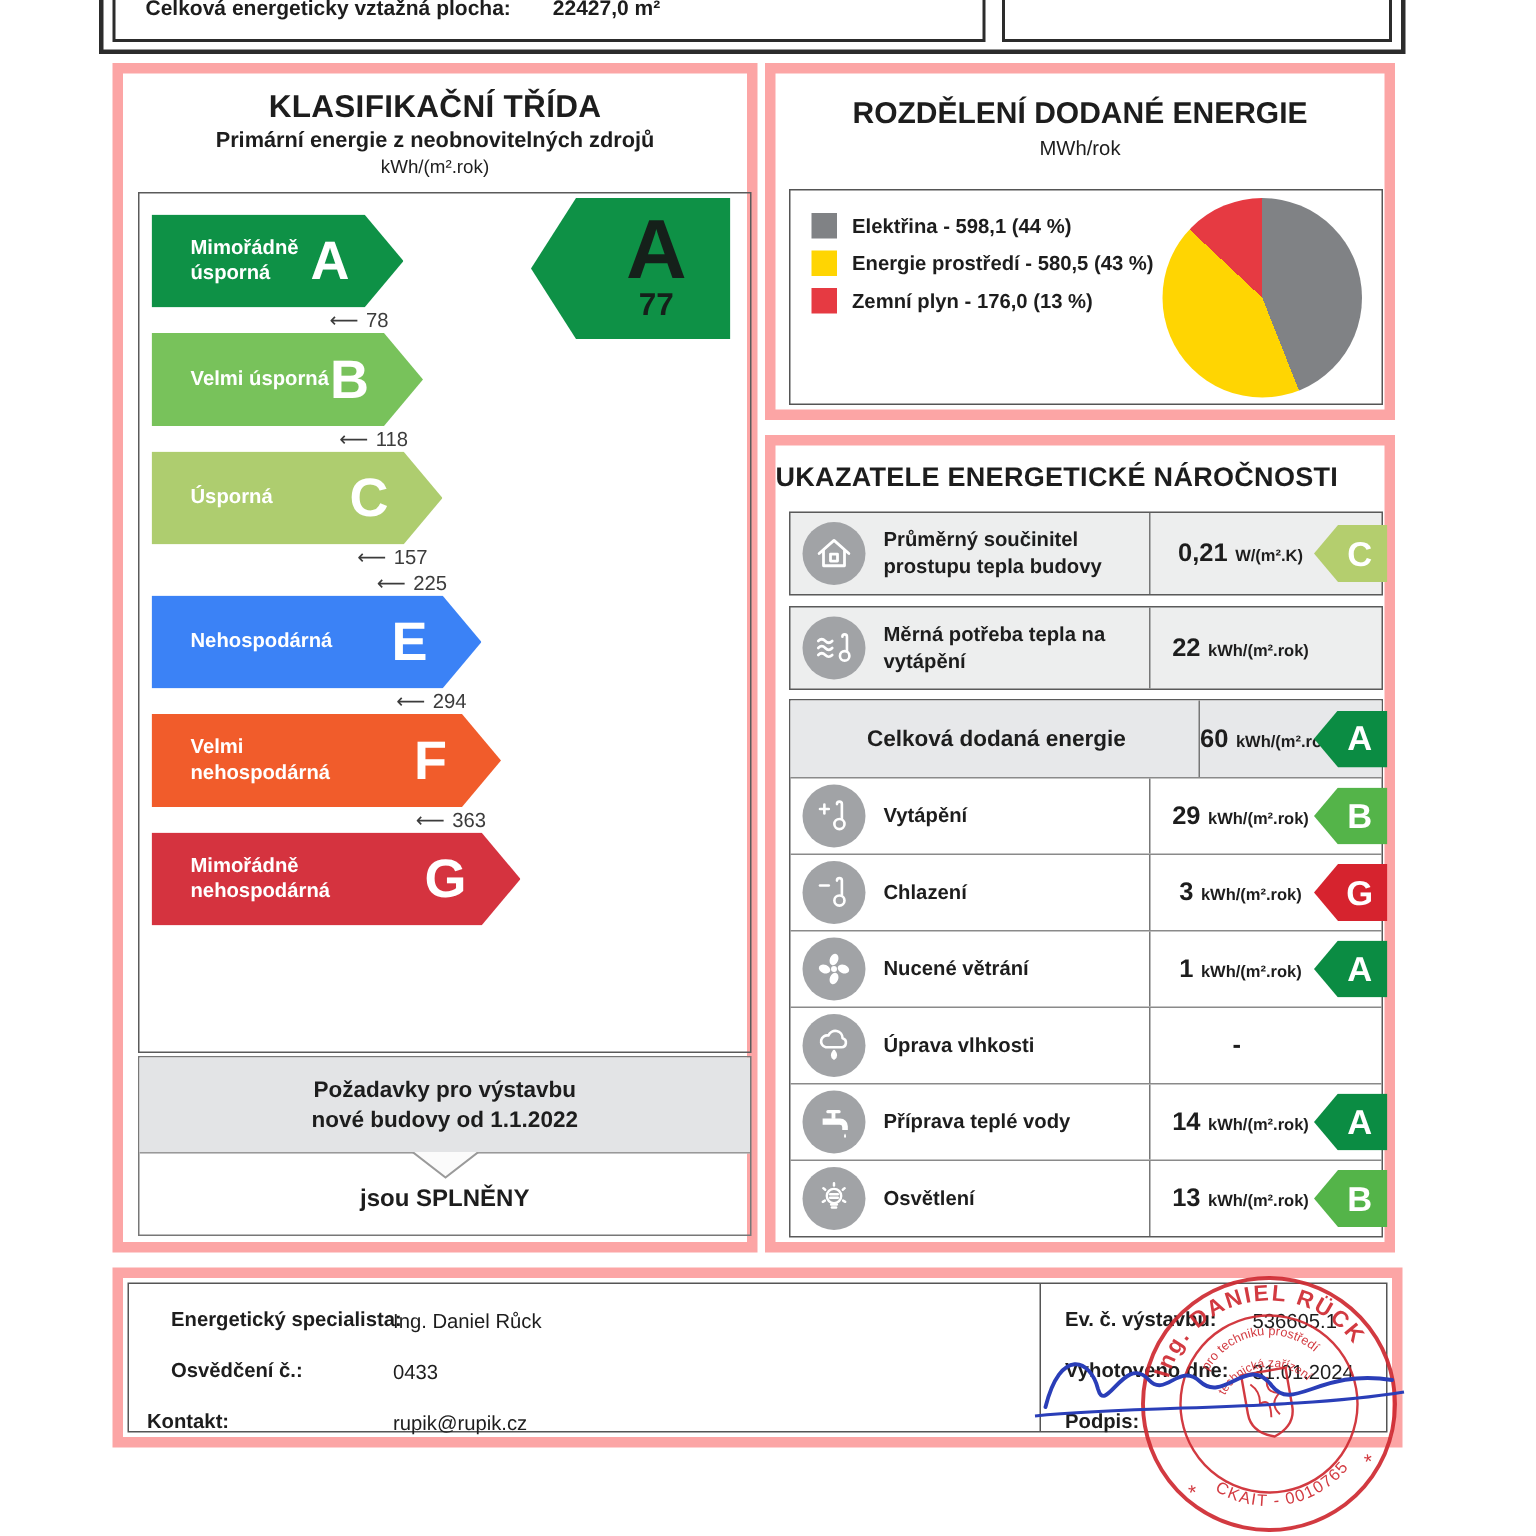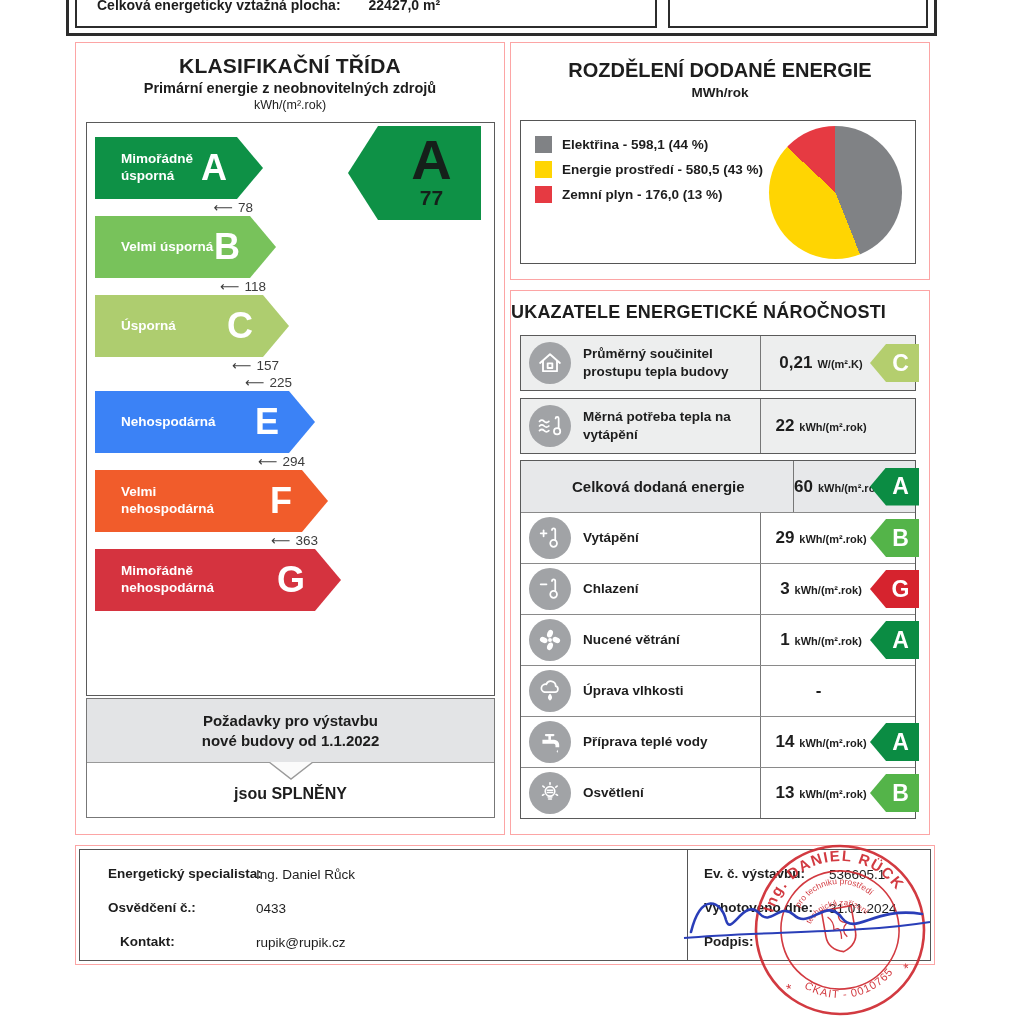--- a/index.html
+++ b/index.html
@@ -10,21 +10,21 @@
   }
   .abs { position:absolute; }
 
   
   .top-outer { left:66px; top:-60px; width:871px; height:96px; border:3px solid #2c2c2c; background:#fff; }
   .top-box-left { left:75px; top:-44px; width:582px; height:72px; border:2px solid #2c2c2c; background:#fff; }
   .top-box-right { left:668px; top:-44px; width:260px; height:72px; border:2px solid #2c2c2c; background:#fff; }
   .top-area-line { position:absolute; left:20px; bottom:13px; display:flex; gap:28px; font-size:14px; font-weight:bold; white-space:nowrap; }
 
   
-  .panel { border:1px solid #fca5a5; background:#fff; }
+  .panel { border:7px solid #fca5a5; background:#fff; }
 
   
   .panel-class { left:75px; top:42px; width:430px; height:793px; }
   .pc-title { margin-top:11px; text-align:center; font-size:21px; font-weight:bold; letter-spacing:.2px; }
   .pc-sub { text-align:center; font-size:14.5px; font-weight:bold; margin-top:2px; }
   .pc-unit { text-align:center; font-size:12.5px; margin-top:2px; }
   .bands-box { position:absolute; left:10px; top:79px; width:409px; height:574px; border:1.5px solid #5a5a5a; padding-top:14px; }
   .band { position:relative; margin-left:8px; height:62px; color:#fff;
           clip-path:polygon(0 0, calc(100% - 26px) 0, 100% 50%, calc(100% - 26px) 100%, 0 100%); }
   .band-label { position:absolute; left:14px; top:50%; transform:translateY(-50%); font-size:13.5px; font-weight:bold; width:118px; line-height:1.25;margin-left:12px; }
@@ -41,21 +41,21 @@
   .big-rating .num { font-size:21px; font-weight:bold; margin-top:2px; color:#15201a; }
 
   .req-box { position:absolute; left:10px; top:655px; width:409px; height:120px; border:1px solid #777; }
   .req-top { height:64px; background:#e3e4e6; border-bottom:1px solid #999; text-align:center; font-size:15px; font-weight:bold; padding-top:12px; line-height:1.35; }
   .req-bottom { height:54px; text-align:center; font-size:16px; font-weight:bold; padding-top:22px; }
   .req-chev { position:absolute; left:50%; top:63px; transform:translateX(-50%); }
 
   
   .panel-pie { left:510px; top:42px; width:420px; height:238px; }
   .pp-title { margin-top:16px; text-align:center; font-size:20px; font-weight:bold; }
-  .pp-sub { text-align:center; font-size:13.5px; font-weight:bold; margin-top:3px; }
+  .pp-sub { text-align:center; font-size:13.5px; font-weight:normal; margin-top:3px; }
   .pie-inner { position:absolute; left:9px; top:77px; width:396px; height:144px; border:1.5px solid #555; }
   .legend { position:absolute; left:14px; top:11px; }
   .legend-item { display:flex; align-items:center; height:25px; }
   .swatch { width:17px; height:17px; margin-right:10px; flex:none; }
   .legend-text { font-size:13.5px; font-weight:bold; white-space:nowrap; }
   .pie { position:absolute; right:13px; top:5px; width:133px; height:133px; border-radius:50%; }
 
   
   .panel-ind { left:510px; top:290px; width:420px; height:545px; }
   .pi-title { margin-top:11px; text-align:left; font-size:18px; font-weight:bold; letter-spacing:.2px; }
@@ -76,21 +76,21 @@
            display:flex; align-items:center; justify-content:center; padding-left:12px;
            font-size:23px; font-weight:bold; }
   .row-total { background:#e7e8ea;padding-left:33px; }
 
   
   .panel-footer { left:75px; top:845px; width:860px; height:120px; overflow:visible; }
   .footer-inner { position:absolute; left:3px; top:3px; right:3px; bottom:3px; border:1px solid #555; }
   .f-divider { position:absolute; left:607px; top:0; bottom:0; width:1px; background:#555; }
   .f-row { position:absolute; display:flex; font-size:13.5px; white-space:nowrap; }
   .f-label { font-weight:bold; }
-  .f-left-0 { left:28px; top:16px; } .f-left-1 { left:28px; top:50px; } .f-left-2 { left:40px; top:84px; }
+  .f-left-0 { left:28px; top:16px; } .f-left-1 { left:28px; top:50px; } .f-left-2 { left:12px; top:84px; }
   .f-val-left { position:absolute; left:176px; font-weight:normal; }
   .f-right-0 { left:624px; top:16px; } .f-right-1 { left:624px; top:50px; } .f-right-2 { left:624px; top:84px; }
   .f-val-right { position:absolute; left:749px; font-weight:normal; }
   .stamp { position:absolute; left:674px; top:-6px; width:180px; height:180px; z-index:4; opacity:.92; }
   .signature { position:absolute; left:600px; top:28px; width:262px; height:82px; z-index:5; }
 
   svg { display:block; }
 </style>
 </head>
 <body>

